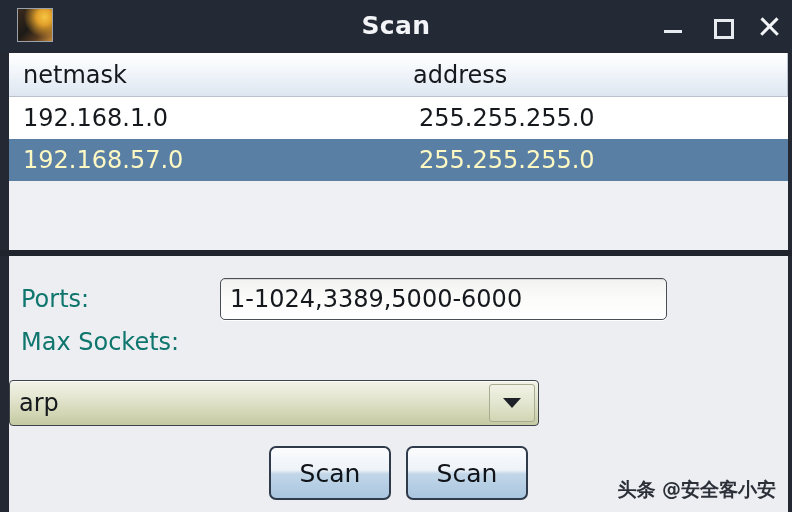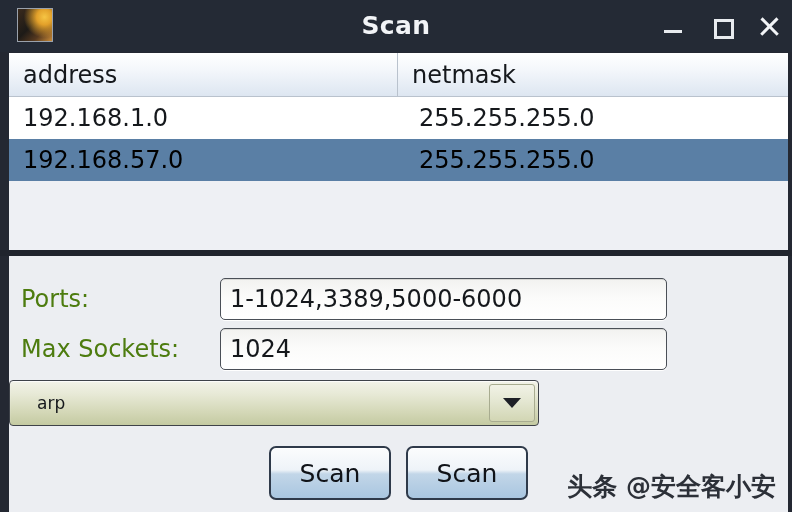--- a/index.html
+++ b/index.html
@@ -120,21 +120,21 @@
   }
   .trow.odd  { background: #ffffff; }
   .trow.sel  { background: #5a7fa5; }
   .td {
     font-size: 24px;
     color: #15181c;
     padding-left: 14px;
     white-space: nowrap;
     overflow: hidden;
   }
-  .trow.sel .td { color: #000000; }
+  .trow.sel .td { color: #fef9c3; }
   .td-address { width: 396px; }
   .td-netmask { flex: 1; }
   .table-blank { height: 70px; background: #eef0f4; }
 
   .divider {
     position: absolute;
     left: 0; top: 250px;
     width: 792px; height: 6px;
     background: #20242d;
   }
@@ -154,21 +154,21 @@
     display: flex;
     align-items: center;
   }
   .row-ports    { top: 22px; }
   .row-sockets  { top: 72px; }
   .row-discover { top: 124px; }
 
   .f-label {
     width: 211px;
     font-size: 24px;
-    color: #4d7c0f;
+    color: #0f766e;
     padding-left: 12px;
     white-space: nowrap;
   }
 
   .f-input {
     width: 447px;
     height: 42px;
     background: linear-gradient(to bottom, #f2f2f0 0%, #fbfbfa 45%, #ffffff 100%);
     border: 1.5px solid #4a4f57;
     border-radius: 5px;
@@ -191,22 +191,22 @@
     display: flex;
     align-items: stretch;
     position: relative;
     box-shadow: inset 0 1px 1px rgba(255,255,255,0.85);
     overflow: hidden;
   }
   .combo-text {
     flex: 1;
     display: flex;
     align-items: center;
-    padding-left: 27px;
-    font-size: 17px;
+    padding-left: 9px;
+    font-size: 24px;
     color: #15181c;
     white-space: nowrap;
   }
   .combo-btn {
     width: 46px;
     margin: 3px 3px 3px 0;
     border: 1px solid #a8ac90;
     border-radius: 3px;
     background: linear-gradient(to bottom, #f1f2e6 0%, #e4e7d2 45%, #d2d6b4 100%);
     display: flex;
@@ -250,21 +250,21 @@
     left: 510px; top: 455px;
     font-size: 31px;
     color: rgba(255,255,255,0.55);
     letter-spacing: 1px;
     white-space: nowrap;
     pointer-events: none;
   }
   .wm-cn {
     position: absolute;
     right: 16px; bottom: 9px;
-    font-size: 25px;
+    font-size: 19px;
     font-weight: bold;
     color: #2c3038;
     white-space: nowrap;
     pointer-events: none;
   }
 </style>
 </head>
 <body>
 
 <div class="window">
@@ -277,22 +277,22 @@
       <div class="wc wc-max"></div>
       <div class="wc wc-close"></div>
     </div>
   </div>
 
   <div class="frame-left"></div>
   <div class="frame-right"></div>
 
   <div class="table-area">
     <div class="thead">
+      <div class="th th-netmask">netmask</div>
       <div class="th th-address">address</div>
-      <div class="th th-netmask">netmask</div>
     </div>
 
     <div class="trow odd">
       <div class="td td-address">192.168.1.0</div>
       <div class="td td-netmask">255.255.255.0</div>
     </div>
 
     <div class="trow sel">
       <div class="td td-address">192.168.57.0</div>
       <div class="td td-netmask">255.255.255.0</div>
@@ -305,21 +305,20 @@
 
   <div class="form-area">
 
     <div class="form-row row-ports">
       <div class="f-label">Ports:</div>
       <div class="f-input" placeholder="">1-1024,3389,5000-6000</div>
     </div>
 
     <div class="form-row row-sockets">
       <div class="f-label">Max Sockets:</div>
-      <div class="f-input" placeholder="">1024</div>
     </div>
 
     <div class="form-row row-discover">
       <div class="f-combo">
         <div class="combo-text">arp</div>
         <div class="combo-btn">
           <div class="combo-arrow"></div>
         </div>
       </div>
     </div>

